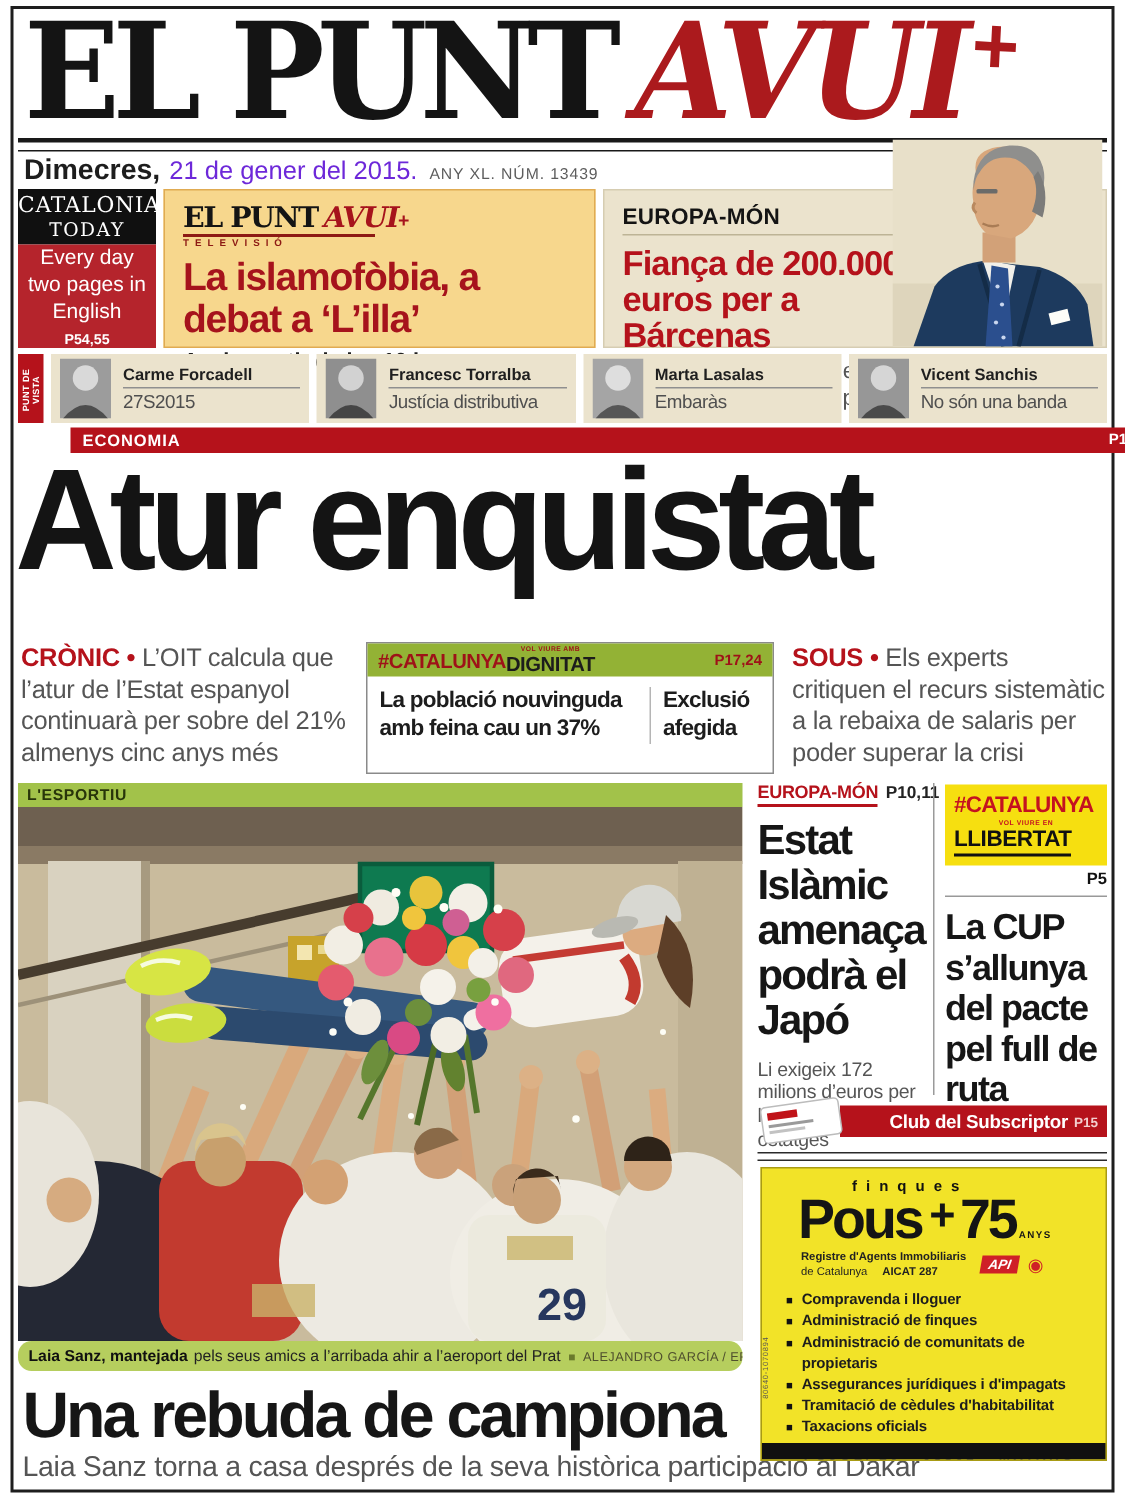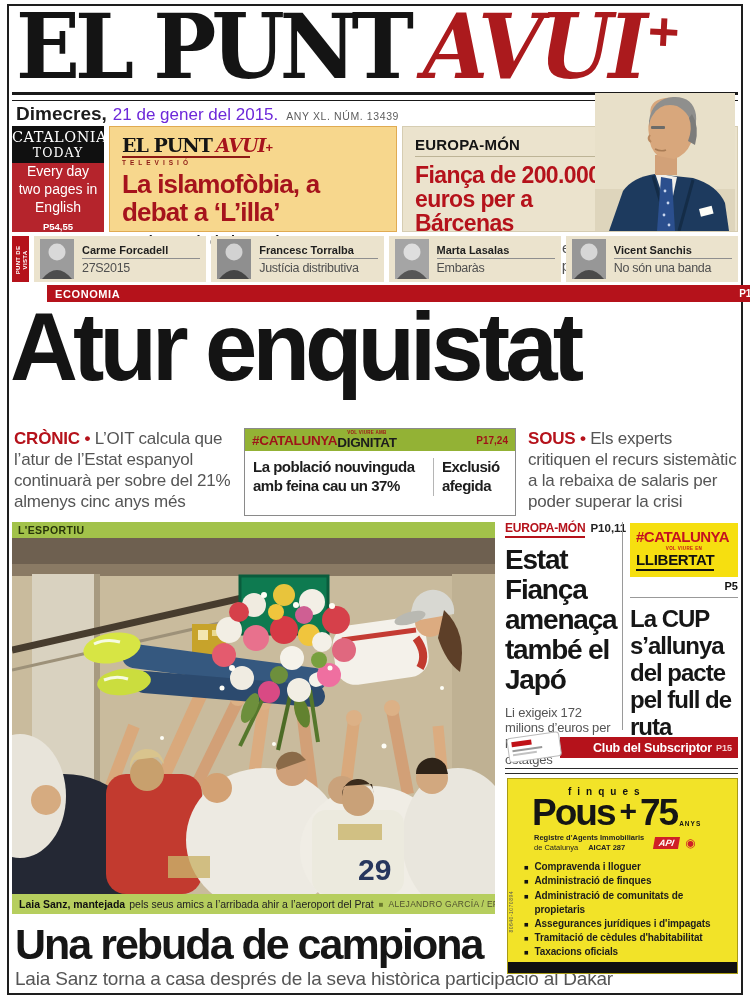--- a/index.html
+++ b/index.html
@@ -81,21 +81,21 @@
   .dg-left{width:172px;font-size:15px;font-weight:800;color:#1d1d1d;line-height:1.25;letter-spacing:-.5px;}
   .dg-div{width:1px;background:#b5b5b5;margin:0 8px;}
   .dg-right{flex:1;font-size:15px;font-weight:800;color:#1d1d1d;line-height:1.25;letter-spacing:-.5px;}
   .kicker-block2{flex:1;font-size:17px;line-height:1.24;color:#555;letter-spacing:-.2px;}
 
   
   #esportiu-bar{position:absolute;top:522px;left:12px;width:483px;height:16px;background:#a2c24a;color:#28350a;
     font-size:10.5px;font-weight:800;letter-spacing:.4px;display:flex;align-items:center;padding-left:6px;box-sizing:border-box;}
   #photo{position:absolute;top:538px;left:12px;width:483px;height:356px;}
   #caption{position:absolute;top:894px;left:12px;width:483px;height:20px;background:#b6ce5e;display:flex;align-items:center;
-    padding:0 7px;box-sizing:border-box;font-size:10.5px;white-space:nowrap;overflow:hidden;}
+    padding:0 7px;box-sizing:border-box;font-size:10.5px;white-space:nowrap;overflow:hidden;border-radius:9px;}
   .cap-bold{font-weight:800;color:#101010;}
   .cap-rest{color:#222;margin-left:4px;}
   .cap-sq{color:#6a7a2c;font-size:8px;margin:0 5px;}
   .cap-credit{font-size:8.5px;color:#50502e;letter-spacing:.3px;}
   #bottom-head{position:absolute;top:920px;left:15px;width:490px;font-size:43px;font-weight:800;color:#161616;letter-spacing:-2px;white-space:nowrap;}
   #bottom-deck{position:absolute;top:968px;left:15px;width:490px;font-size:19px;color:#555;letter-spacing:-.2px;white-space:nowrap;}
 
   
   #japo{position:absolute;top:521px;left:505px;width:112px;}
   .jp-labelrow{display:flex;align-items:baseline;}
@@ -419,21 +419,21 @@
     <span class="cap-credit">ALEJANDRO GARCÍA / EFE</span>
   </div>
   <div id="bottom-head">Una rebuda de campiona</div>
   <div id="bottom-deck">Laia Sanz torna a casa després de la seva històrica participació al Dakar</div>
 
   <div id="japo">
     <div class="jp-labelrow">
       <span class="jp-label">EUROPA-MÓN</span>
       <span class="jp-page">P10,11</span>
     </div>
-    <div class="jp-head">Estat Fiança amenaça també el Japó</div>
+    <div class="jp-head">Estat Islàmic amenaça podrà el Japó</div>
     <div class="jp-deck">Li exigeix 172 milions d’euros per la vida de dos ostatges</div>
   </div>
   <div id="rc-divider"></div>
   <div id="llibertat">
     <div class="ll-box">
       <div class="ll-red">#CATALUNYA</div>
       <div class="ll-tiny">VOL VIURE EN</div>
       <span class="ll-black">LLIBERTAT</span>
     </div>
     <div class="ll-page">P5</div>

